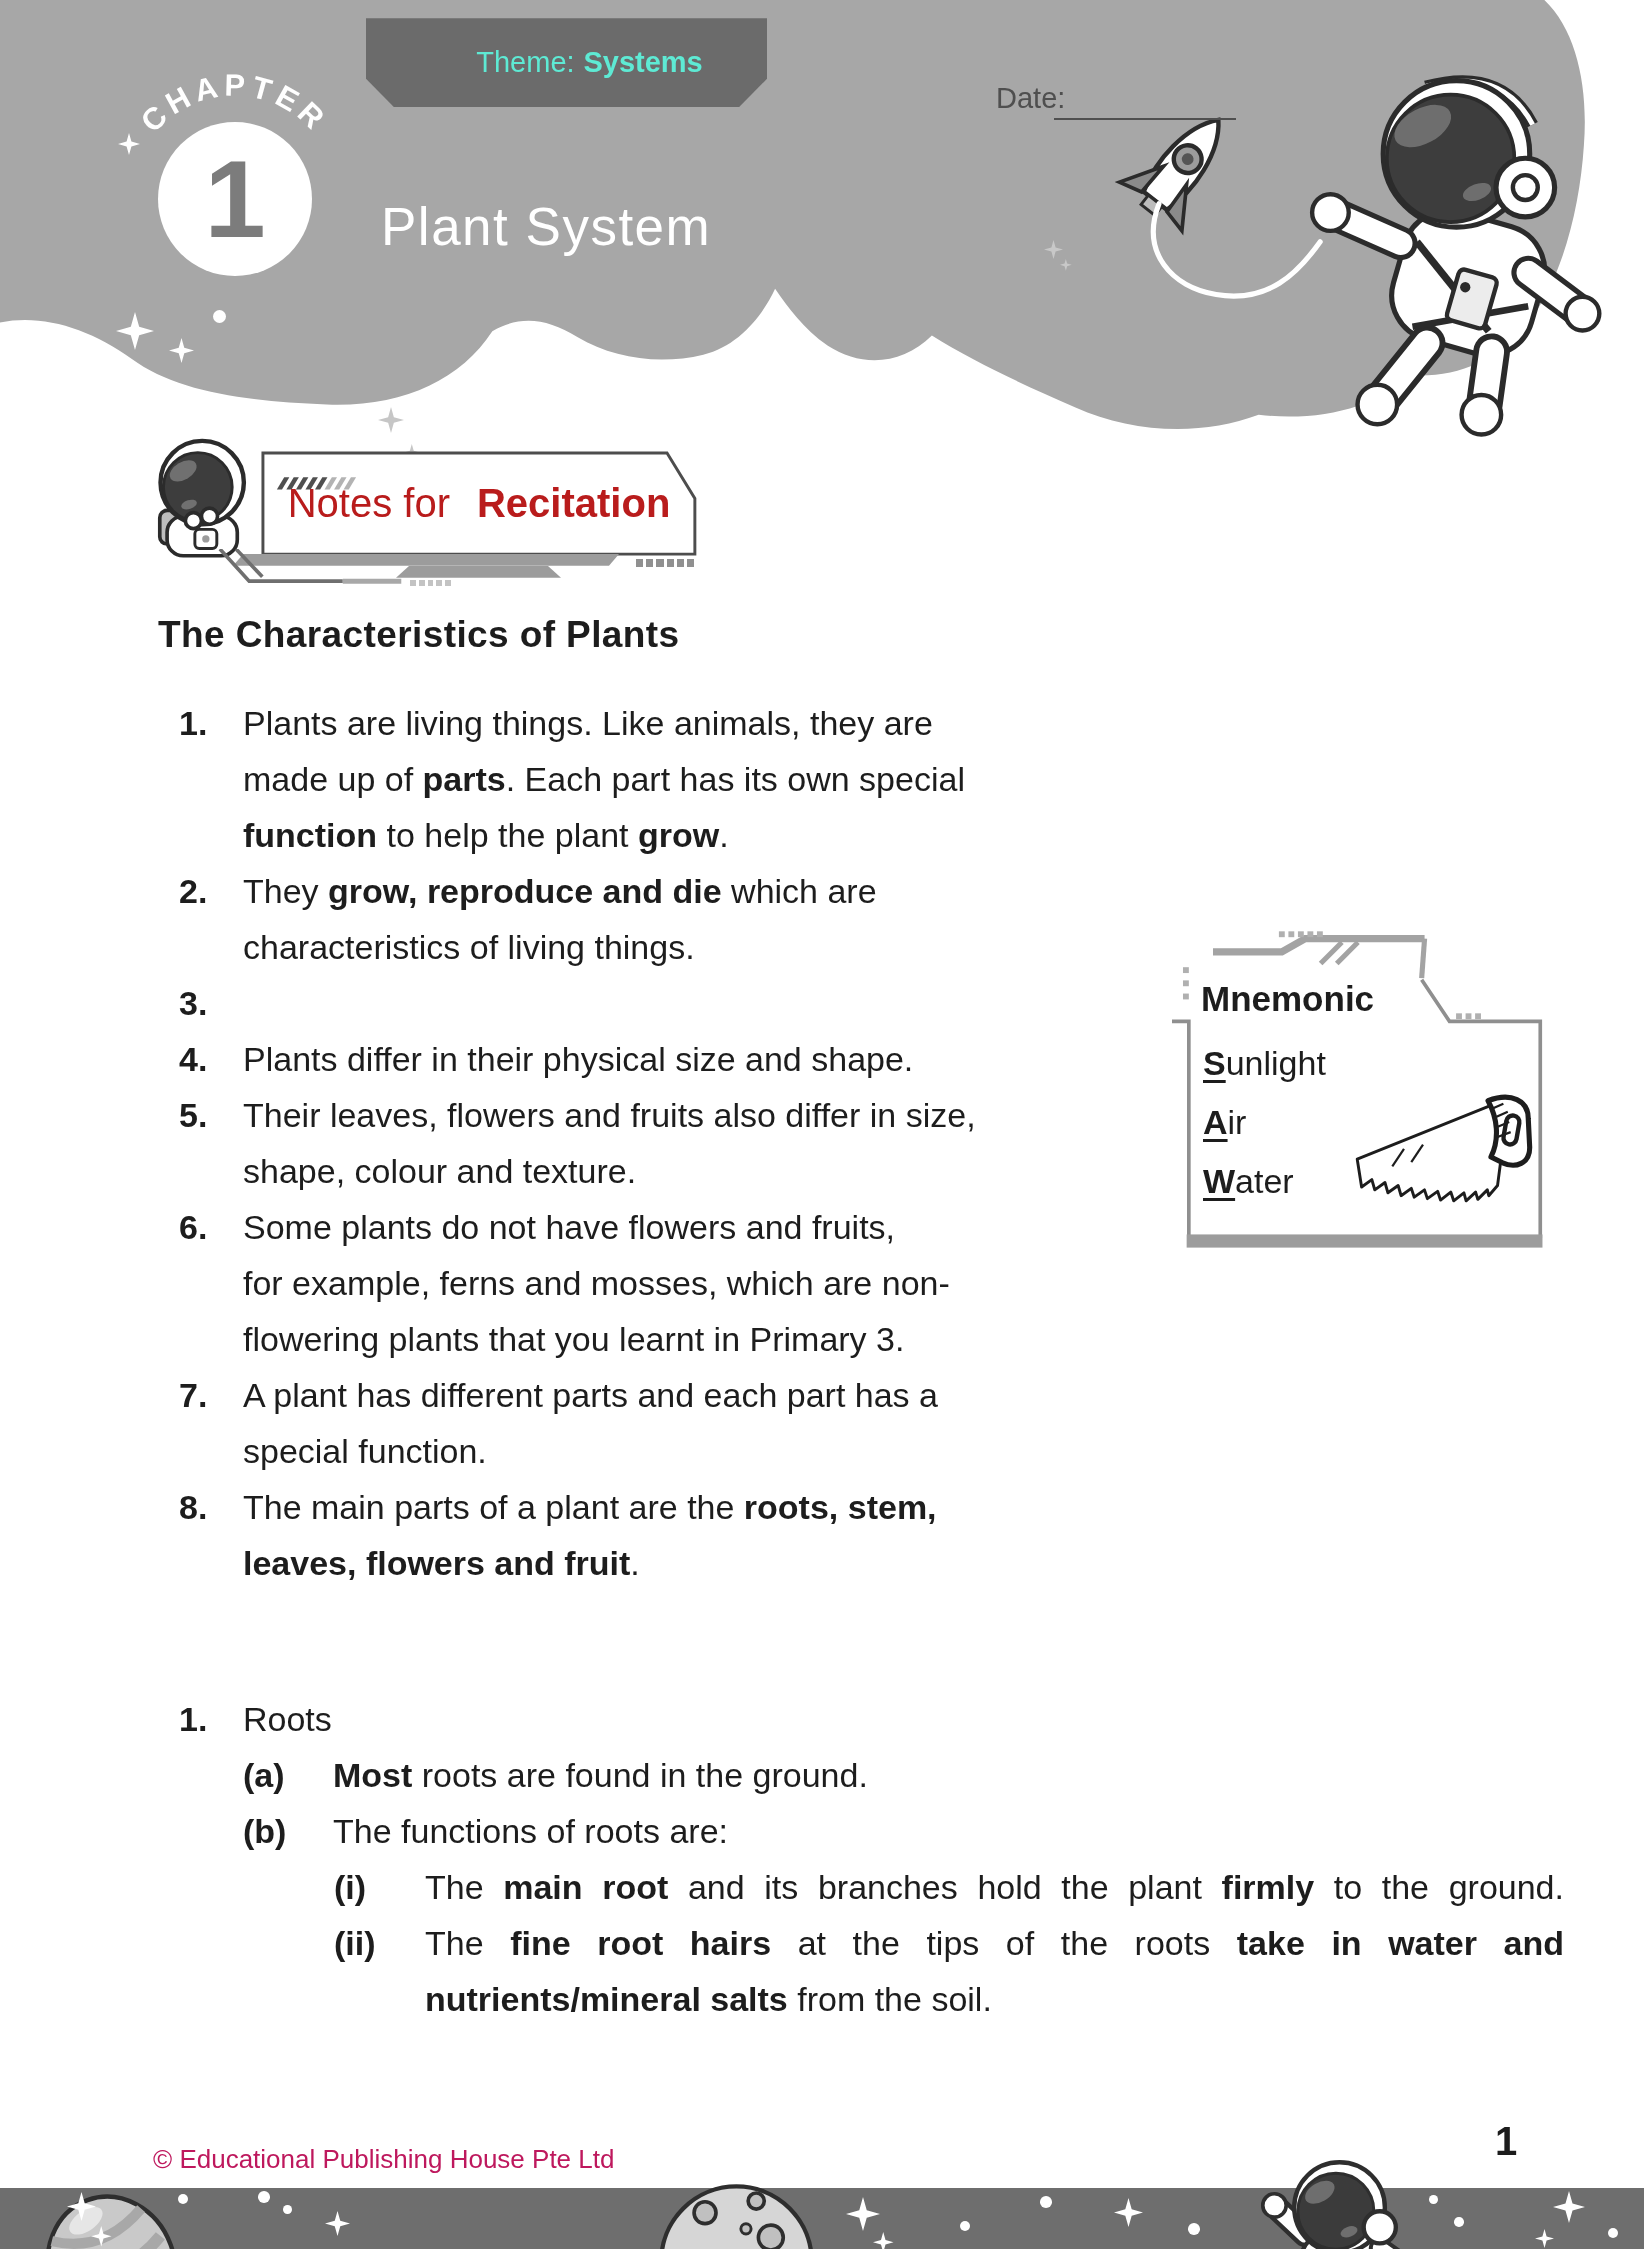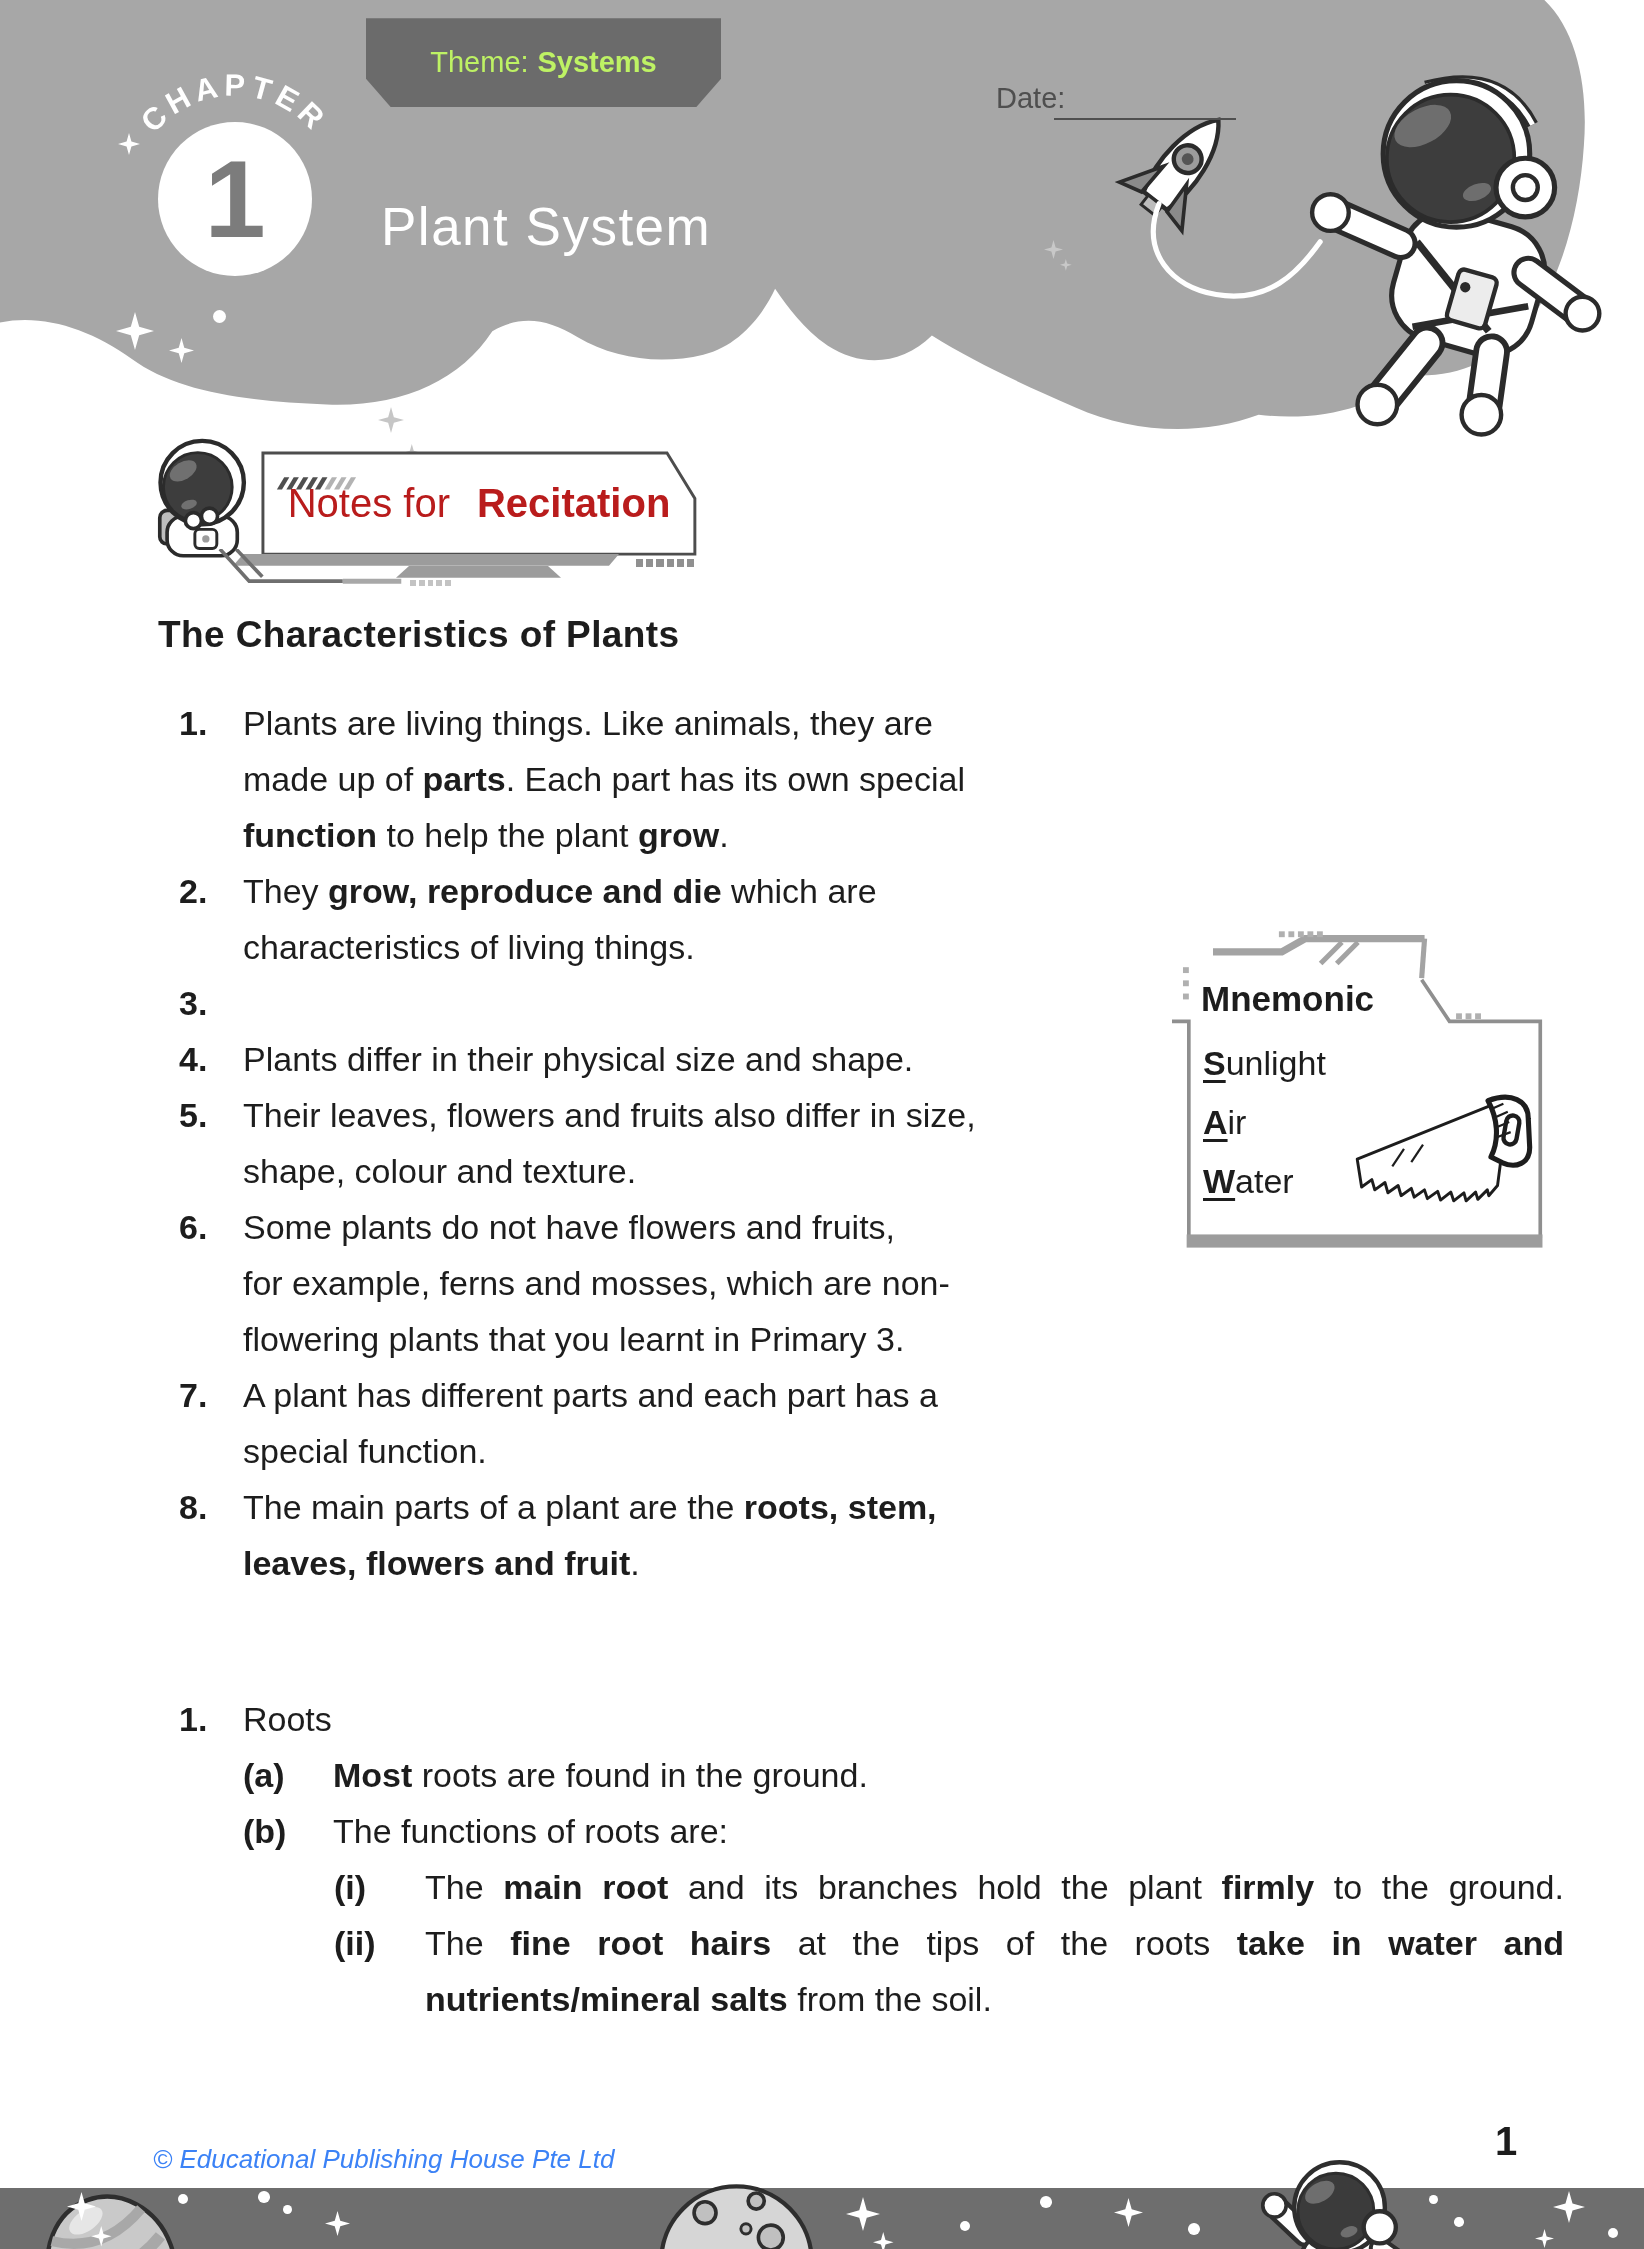--- a/index.html
+++ b/index.html
@@ -3,21 +3,21 @@
 <meta charset="utf-8">
 <style>
   html,body{margin:0;padding:0;background:#e8e8e8;}
   #page{position:relative;width:1644px;height:2250px;background:#ffffff;overflow:hidden;
         font-family:"Liberation Sans", sans-serif;color:#1d1d1d;}
   .abs{position:absolute;}
   
   #cloud-svg{position:absolute;left:0;top:0;}
   .theme-box{position:absolute;left:366px;top:18.3px;width:355px;height:89px;background:#6b6b6b;
      clip-path:polygon(0 0,100% 0,100% 68%,93% 100%,7% 100%,0 68%);
-     display:flex;align-items:center;justify-content:center;color:#bef264;font-size:29px;}
+     display:flex;align-items:center;justify-content:center;color:#5eead4;font-size:29px;padding-left:46px;}
   .theme-box .bold{font-weight:700;margin-left:8.8px;}
   .chapter-circle{position:absolute;left:158px;top:122px;width:154px;height:154px;border-radius:50%;
      background:#fff;display:flex;align-items:center;justify-content:center;}
   .chapter-circle span{font-size:110px;font-weight:700;color:#7c7c7c;line-height:1;}
   .page-title{position:absolute;left:381px;top:196px;font-size:53px;color:#fff;letter-spacing:1.5px;font-weight:400;}
   .date-row{position:absolute;left:996px;top:82px;font-size:29px;color:#4f4f4f;}
   .date-line{position:absolute;left:1054px;top:86px;width:182px;height:32px;border-bottom:2.9px solid #4f4f4f;}
   
   .star{position:absolute;clip-path:polygon(50% 0%,61% 39%,100% 50%,61% 61%,50% 100%,39% 61%,0% 50%,39% 39%);}
   .dot{position:absolute;border-radius:50%;}
@@ -44,21 +44,21 @@
   .roots .indent2{margin-left:155px;}
   .roots .sub .seg{width:1139px;text-align:justify;}
   .roots .sub.stretch .seg{text-align-last:justify;}
   .roots .title{font-weight:400;}
   
   .mn-title{position:absolute;left:1201px;top:979px;font-size:35px;font-weight:800;}
   .mn-items{position:absolute;left:1203px;top:1034px;font-size:34px;line-height:59px;}
   .mn-items .lead{font-weight:700;text-decoration:underline;text-decoration-thickness:2.6px;text-underline-offset:5.1px;}
   
   .strip{position:absolute;left:0;top:2188px;width:1644px;height:62px;background:#6e6e6e;}
-  .copyright{position:absolute;left:153px;top:2144px;font-size:26px;color:#3b82f6;font-style:italic;}
+  .copyright{position:absolute;left:153px;top:2144px;font-size:26px;color:#be185d;}
   .page-num{position:absolute;left:1495px;top:2119px;font-size:40px;font-weight:700;color:#1c1c1c;}
 </style>
 </head>
 <body>
 
 <div id="page">
 
   <svg id="cloud-svg" width="1644" height="469" viewBox="0 0 2244 640">
     <path d="M 0 0 L 2108 0 C 2152 42 2168 118 2162 198 C 2156 288 2132 378 2088 438
              C 2048 492 1988 516 1926 512 C 1880 556 1800 576 1718 566

